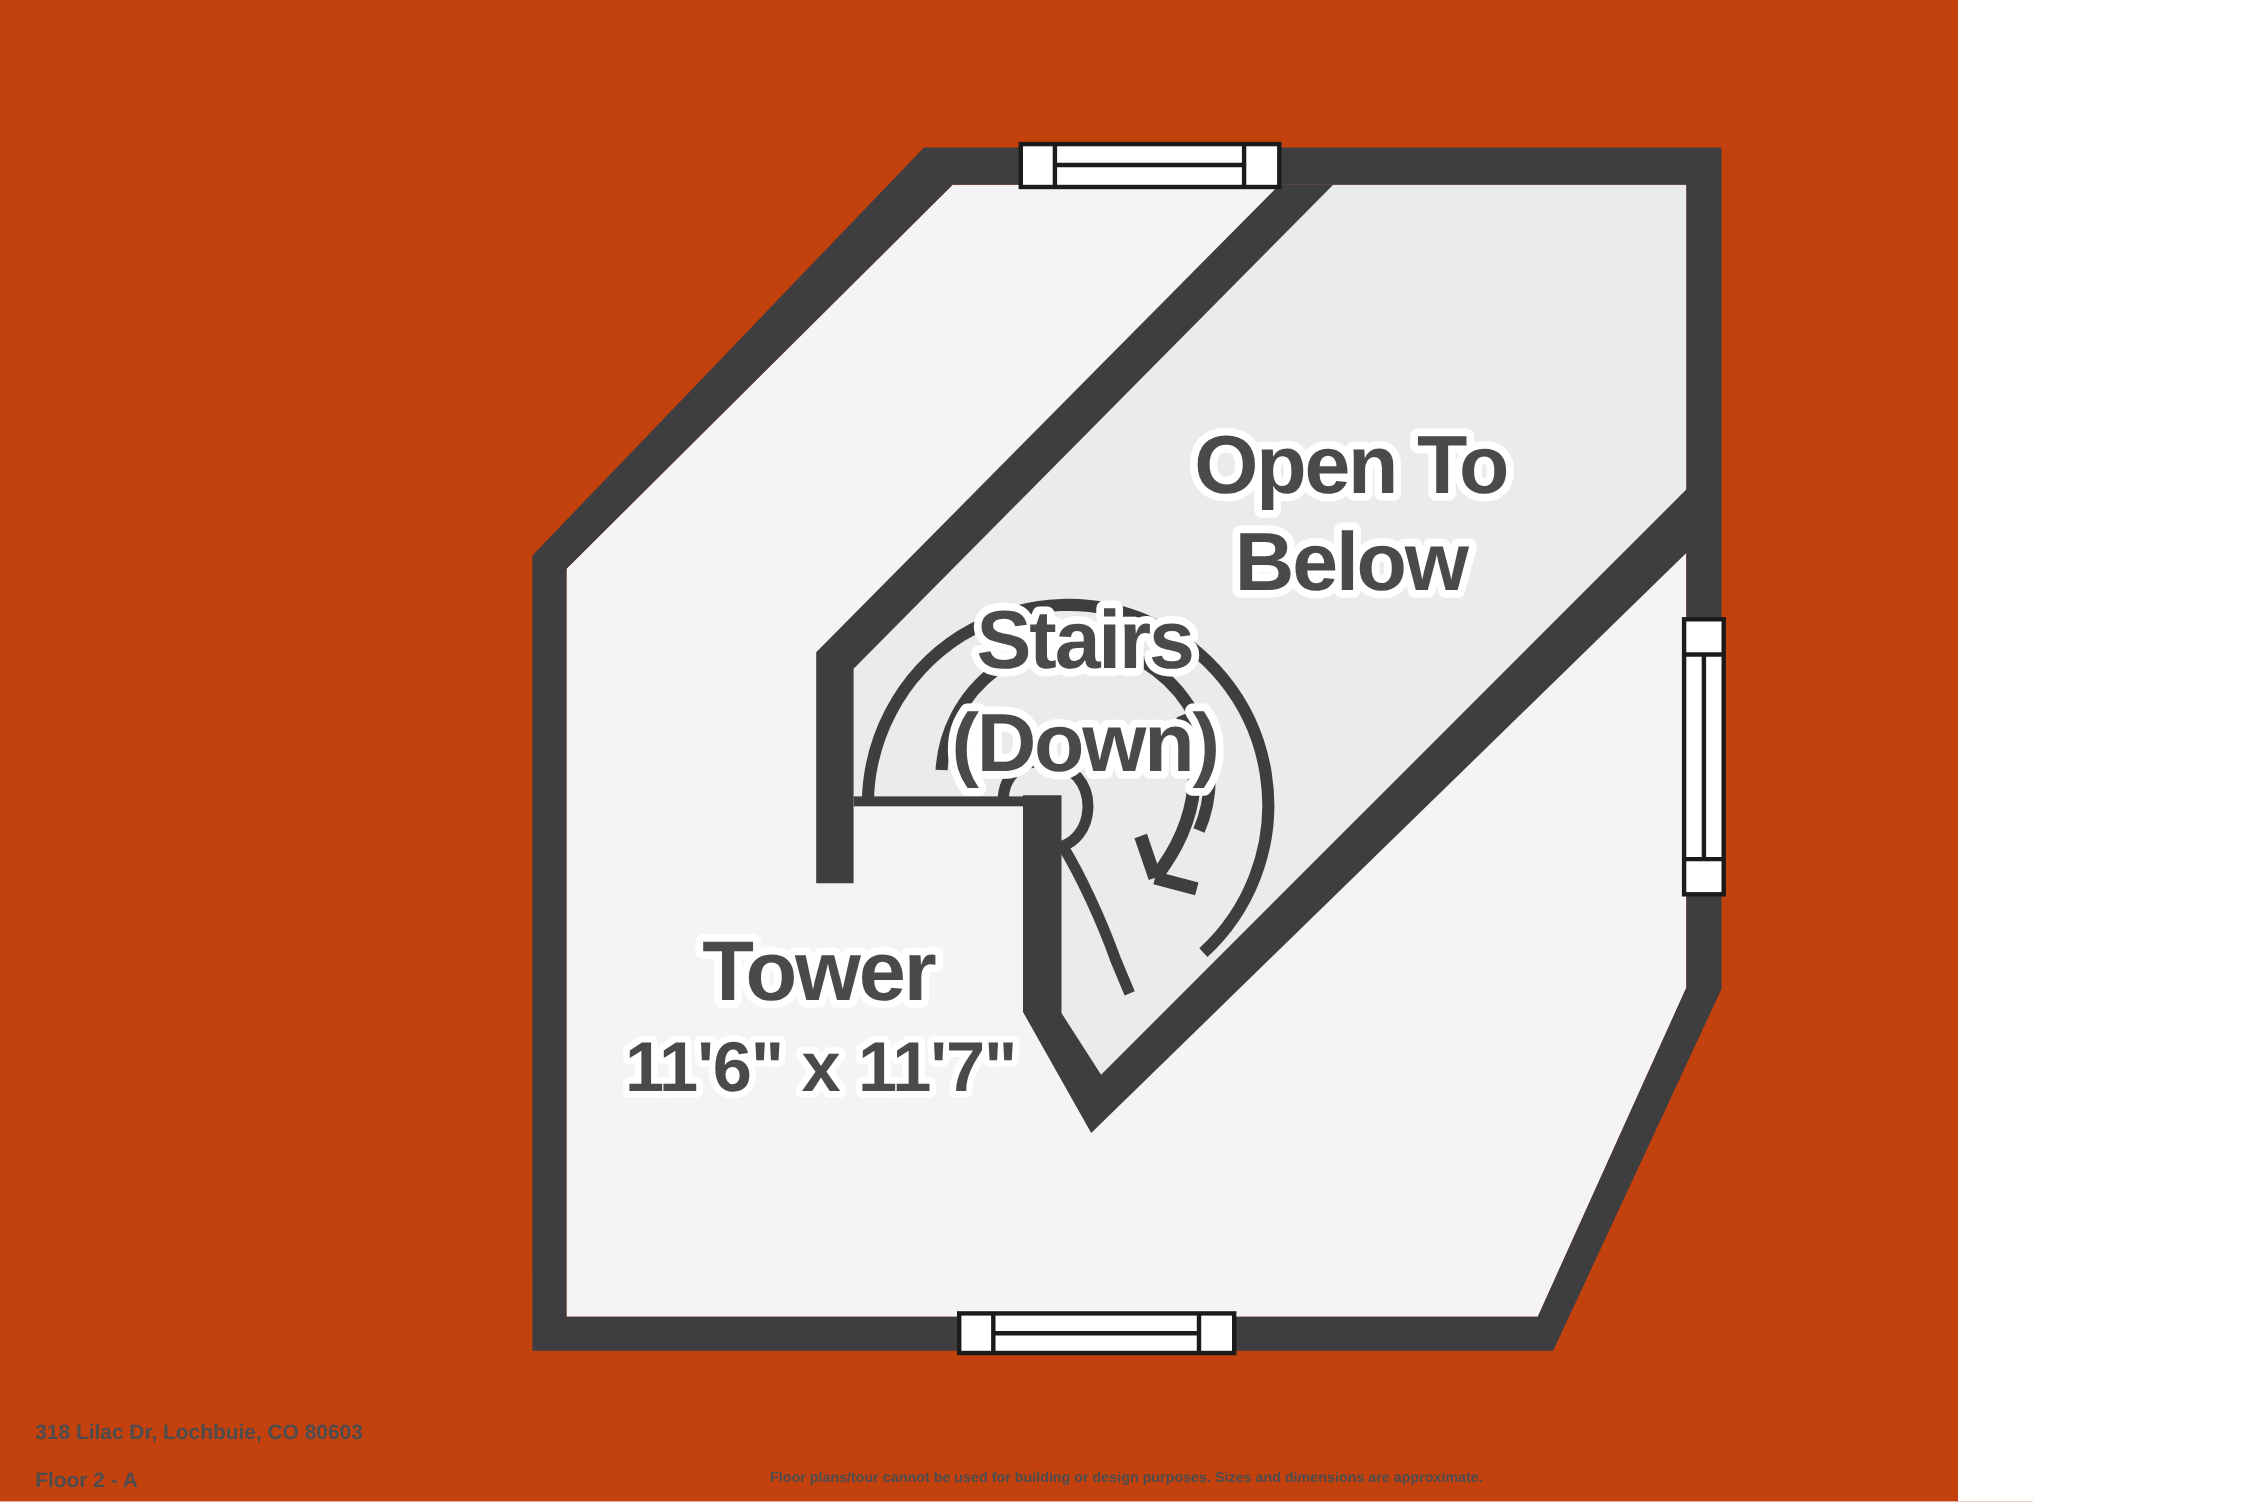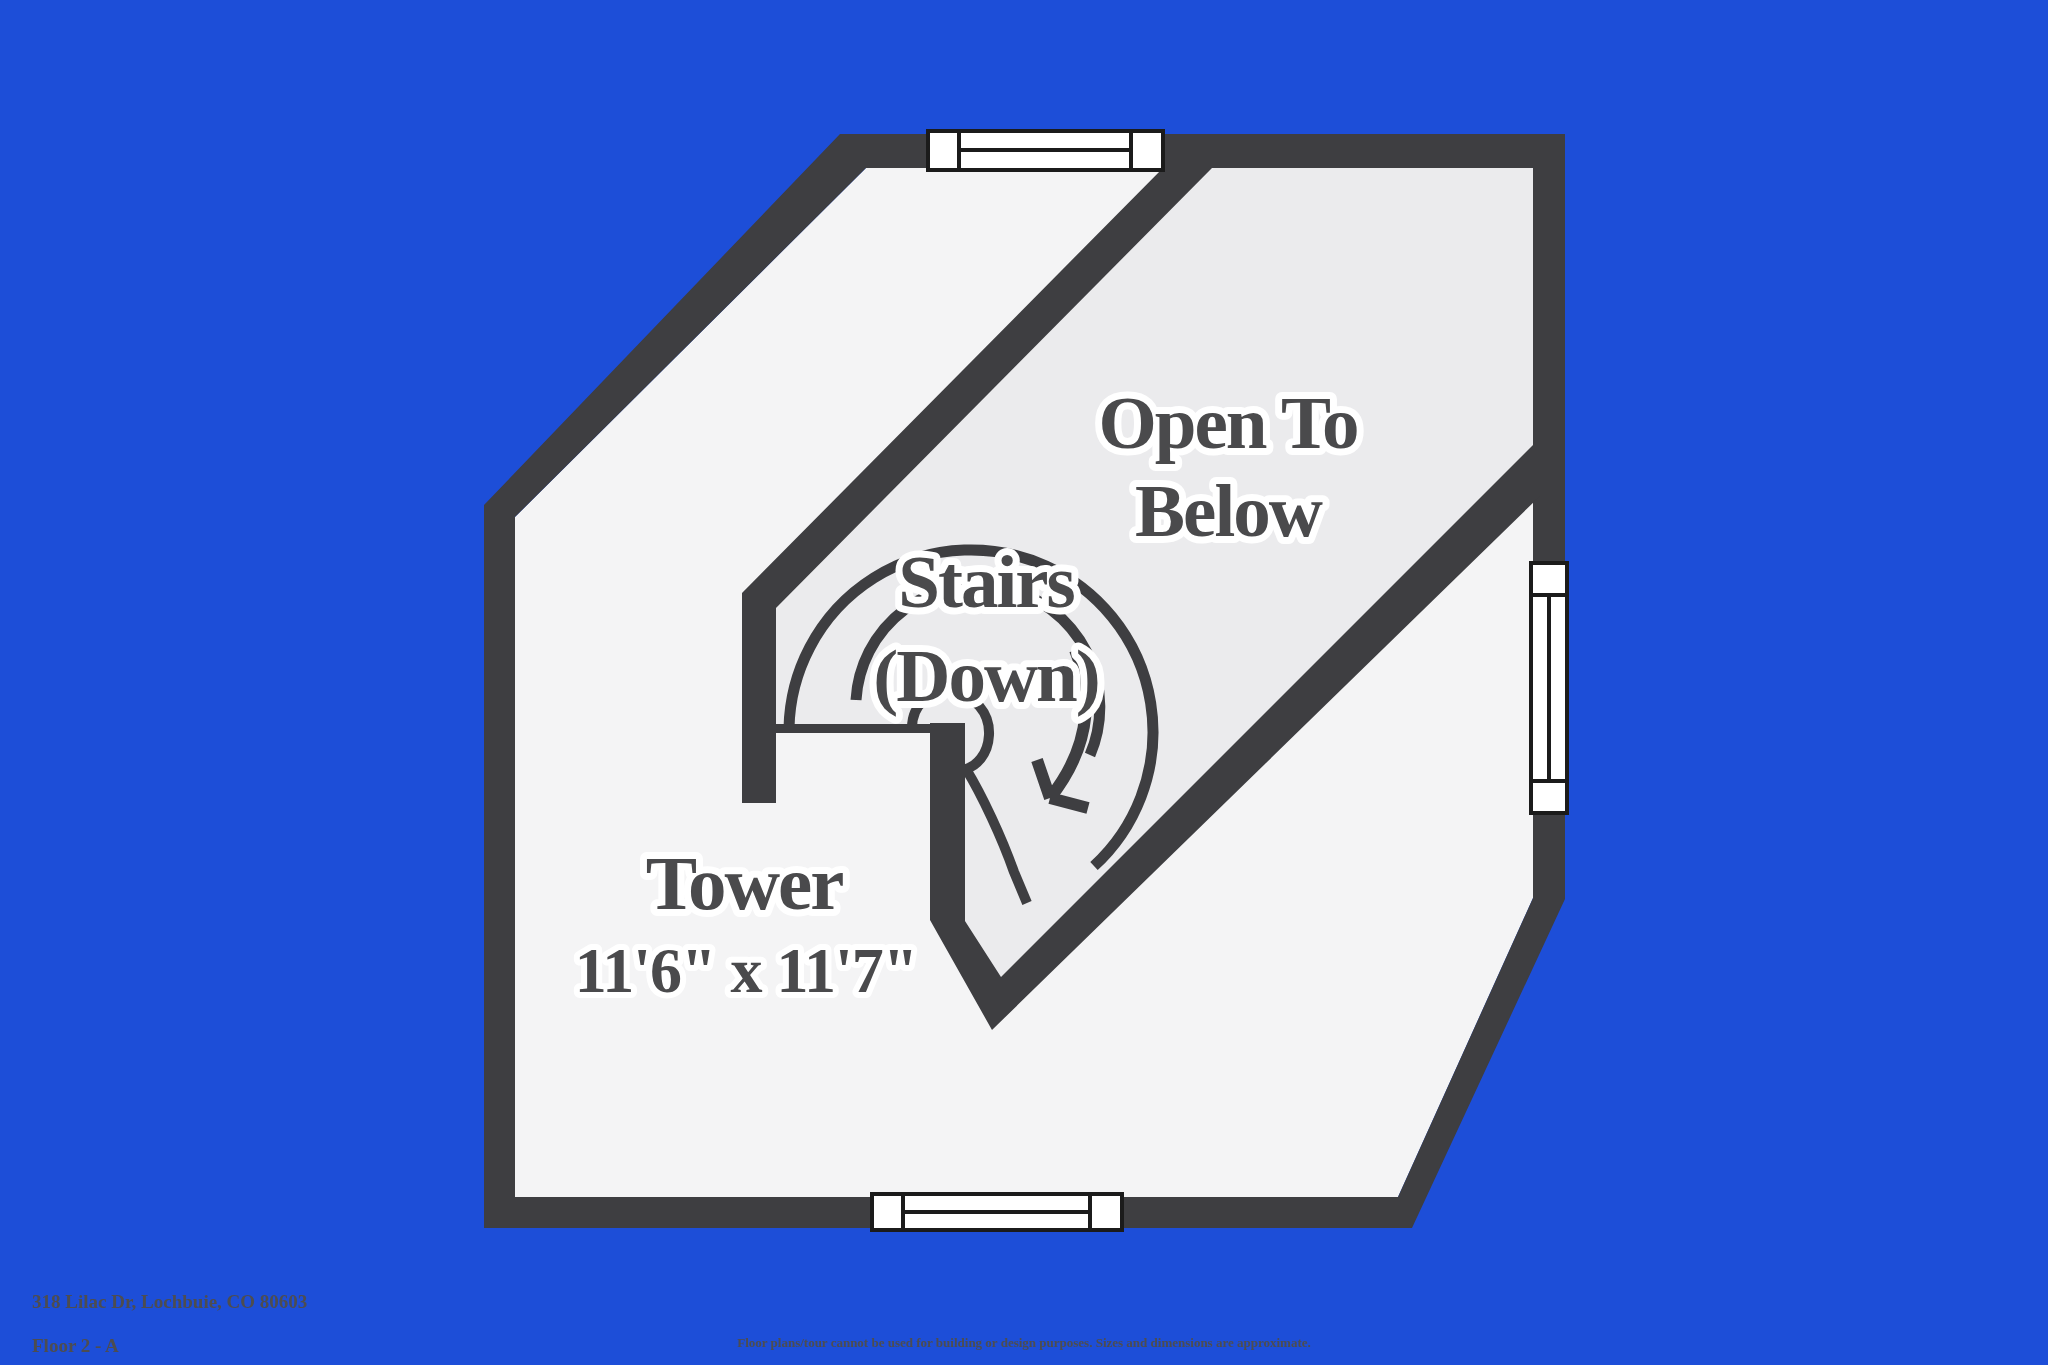--- a/index.html
+++ b/index.html
@@ -1,22 +1,22 @@
 <!DOCTYPE html>
 <html><head>
 <meta charset="utf-8">
 <style>
   html, body { margin: 0; padding: 0; background: #ffffff; }
   .stage {
     position: relative;
-    width: 2048px;
+    width: 1780px;
     height: 1365px;
-    background: #1d4ed8;
+    background: #c2410c;
     overflow: hidden;
-    font-family: Liberation Serif, serif;
+    font-family: Liberation Sans, sans-serif;
   }
   svg { display: block; }
   .room-label {
     font-weight: 700;
     letter-spacing: -2px;
     paint-order: stroke fill;
     stroke: #ffffff;
     stroke-width: 14px;
     stroke-linejoin: round;
     text-anchor: middle;

